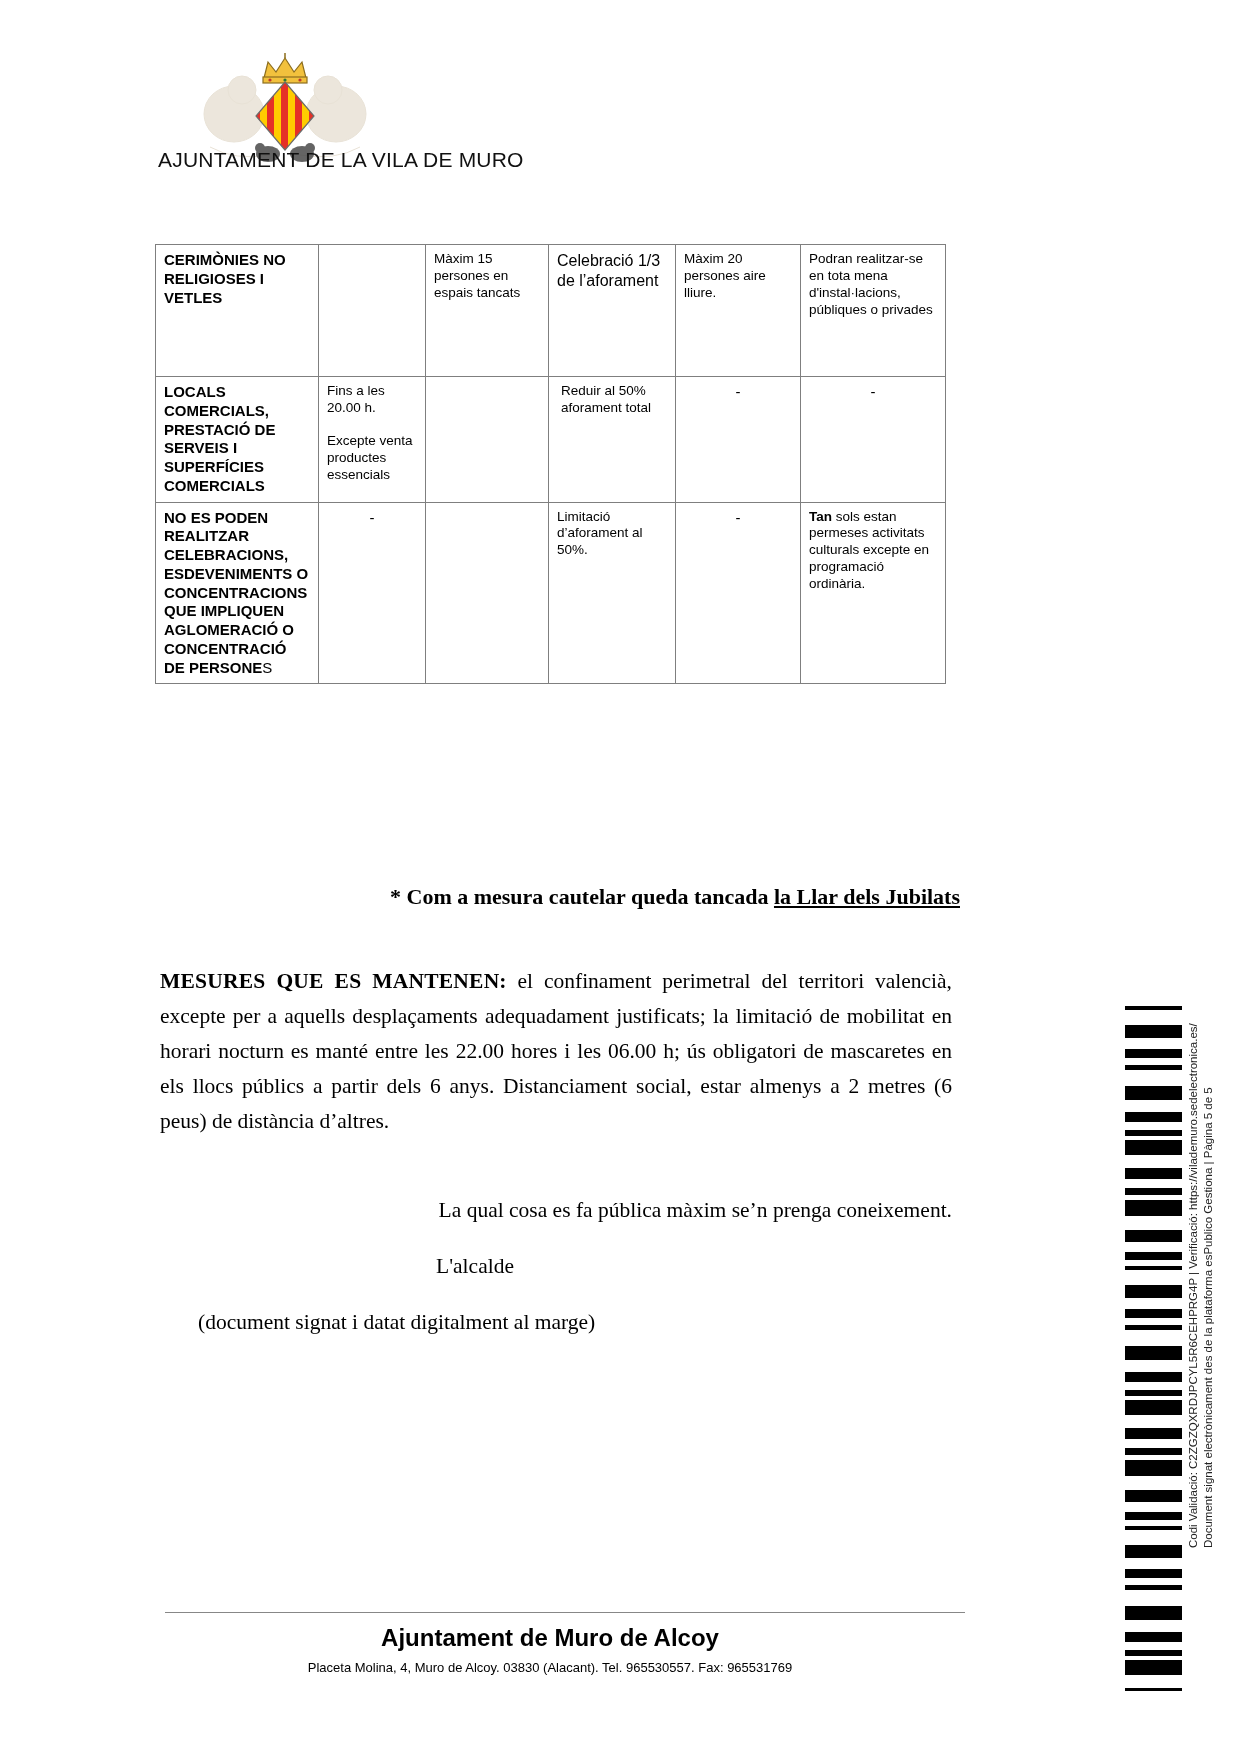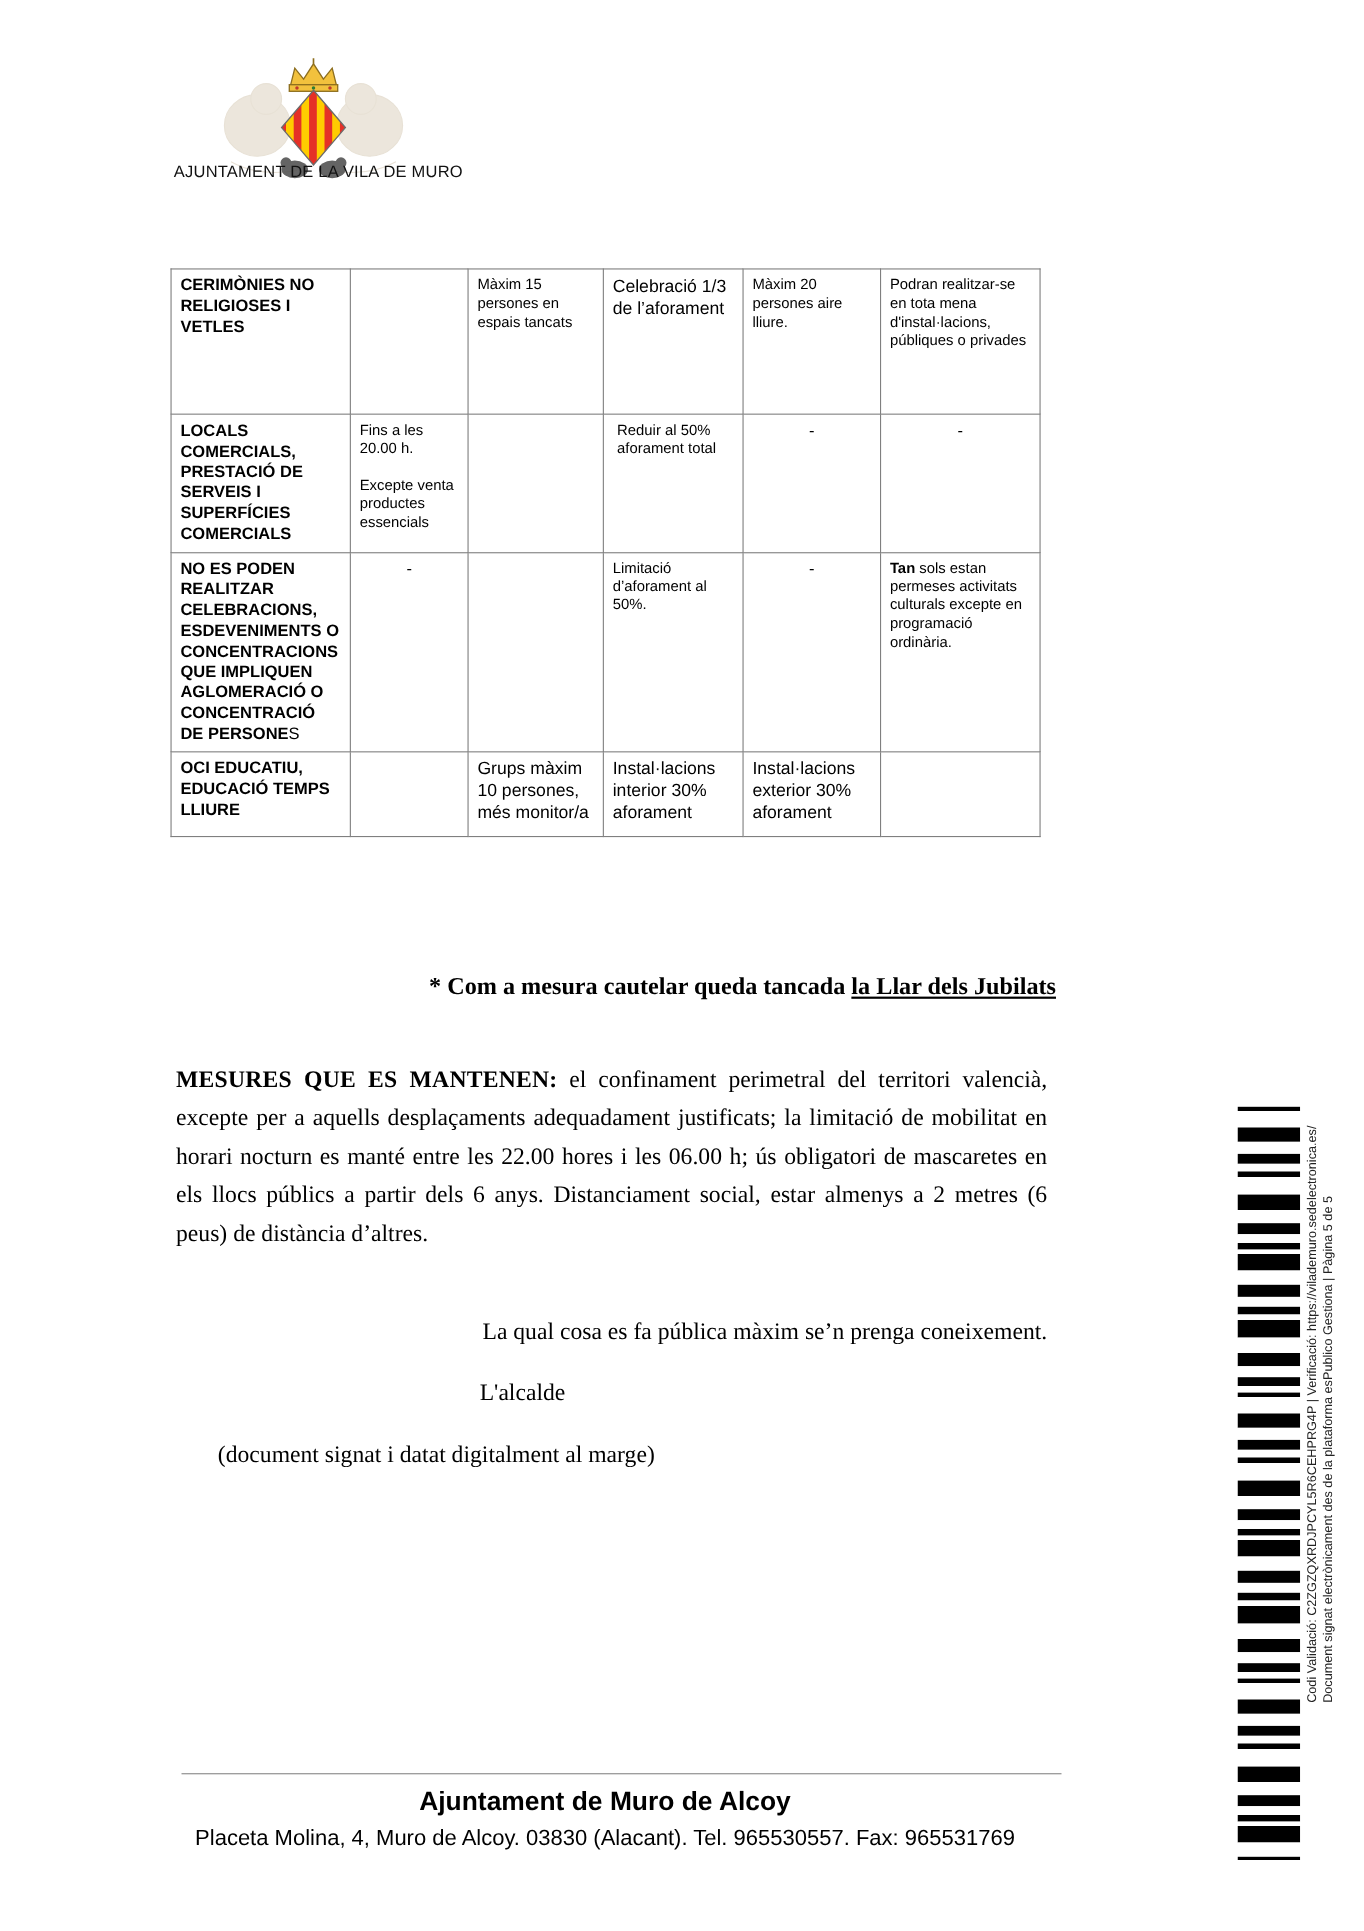--- a/index.html
+++ b/index.html
@@ -1,20 +1,20 @@
 <!DOCTYPE html>
 <html><head>
 <meta charset="utf-8">
 <style>
   html,body{margin:0;padding:0;background:#ffffff;}
   body{width:1240px;height:1755px;position:relative;font-family:"Liberation Sans",sans-serif;color:#000;}
 
   
   .logo-wrap{position:absolute;left:190px;top:52px;width:190px;}
-  .logo-caption{position:absolute;left:158px;top:148px;width:250px;font-size:15px;color:#111;
+  .logo-caption{position:absolute;left:158px;top:148px;width:250px;font-size:21px;color:#111;
     letter-spacing:.2px;white-space:nowrap;}
 
   
   .tablebox{position:absolute;left:155px;top:244px;}
   table{border-collapse:collapse;table-layout:fixed;width:790px;}
   td{border:1px solid #7f7f7f;vertical-align:top;padding:6px 8px;font-size:15px;line-height:1.25;
      word-wrap:break-word;}
   .lbl{font-weight:bold;}
   .fs-s{font-size:13.5px;}
   .fs-l{font-size:16px;}
@@ -31,21 +31,21 @@
     text-align:justify;}
   .para b{letter-spacing:.2px;}
   .laqual{position:absolute;left:160px;top:1198px;width:792px;font-size:21.5px;text-indent:68px;}
   .alcalde{position:absolute;left:160px;top:1254px;width:630px;font-size:21.5px;text-align:center;}
   .docnote{position:absolute;left:198px;top:1310px;font-size:21.5px;}
 
   
   .footer-rule{position:absolute;left:165px;top:1612px;width:800px;height:1px;background:#878787;}
   .footer-title{position:absolute;left:155px;top:1624px;width:790px;text-align:center;
     font-size:24px;font-weight:bold;}
-  .footer-address{position:absolute;left:155px;top:1660px;width:790px;text-align:center;font-size:20px;}
+  .footer-address{position:absolute;left:155px;top:1660px;width:790px;text-align:center;font-size:13px;}
 
   
   .barcode{position:absolute;left:1125px;top:1006px;width:57px;height:685px;overflow:hidden;}
   .side-text{position:absolute;left:1186px;top:1548px;transform:rotate(-90deg);
     transform-origin:0 0;width:545px;font-size:11.5px;line-height:15px;color:#222;white-space:nowrap;}
 </style>
 </head>
 <body>
 
 <div class="logo-wrap">
@@ -117,28 +117,20 @@
       <td class="ctr">-</td>
       <td class="ctr">-</td>
     </tr>
     <tr style="height:165px">
       <td class="lbl"><span>NO ES PODEN REALITZAR CELEBRACIONS, ESDEVENIMENTS O CONCENTRACIONS QUE IMPLIQUEN AGLOMERACIÓ O CONCENTRACIÓ DE PERSONE</span><span class="nb">S</span></td>
       <td class="ctr">-</td>
       <td></td>
       <td class="fs-s">Limitació d’aforament al 50%.</td>
       <td class="ctr">-</td>
       <td class="fs-s"><b>Tan</b><span> sols estan permeses activitats culturals excepte en programació ordinària.</span></td>
-    </tr>
-    <tr style="height:77px">
-      <td class="lbl">OCI EDUCATIU, EDUCACIÓ TEMPS LLIURE</td>
-      <td></td>
-      <td class="fs-l">Grups màxim 10 persones, més monitor/a</td>
-      <td class="fs-l">Instal·lacions interior 30% aforament</td>
-      <td class="fs-l">Instal·lacions exterior 30% aforament</td>
-      <td></td>
     </tr>
   </tbody>
     </table>
 </div>
 
 <div class="note serif"><span>* Com a mesura cautelar queda tancada </span><span class="ul">la Llar dels Jubilats</span></div>
 
 <div class="para serif"><b>MESURES QUE ES MANTENEN:</b><span> el confinament perimetral del territori valencià, excepte per a aquells desplaçaments adequadament justificats; la limitació de mobilitat en horari nocturn es manté entre les 22.00 hores i les 06.00 h; ús obligatori de mascaretes en els llocs públics a partir dels 6 anys. Distanciament social, estar almenys a 2 metres (6 peus) de distància d’altres.</span></div>
 
 <div class="laqual serif">La qual cosa es fa pública màxim se’n prenga coneixement.</div>

